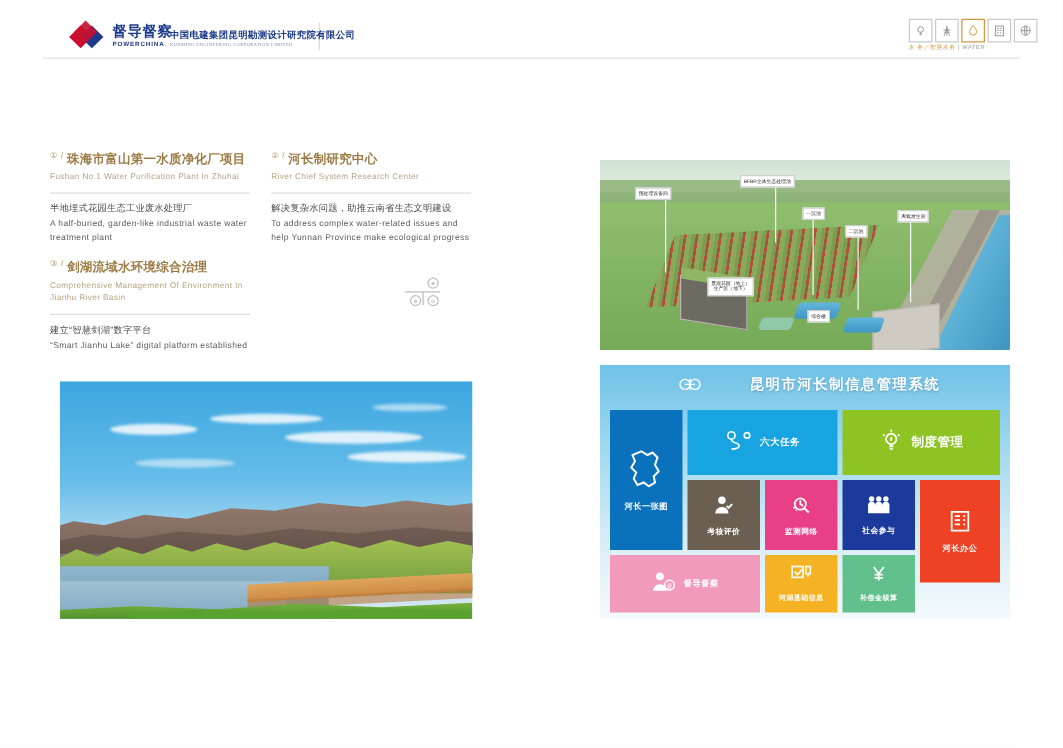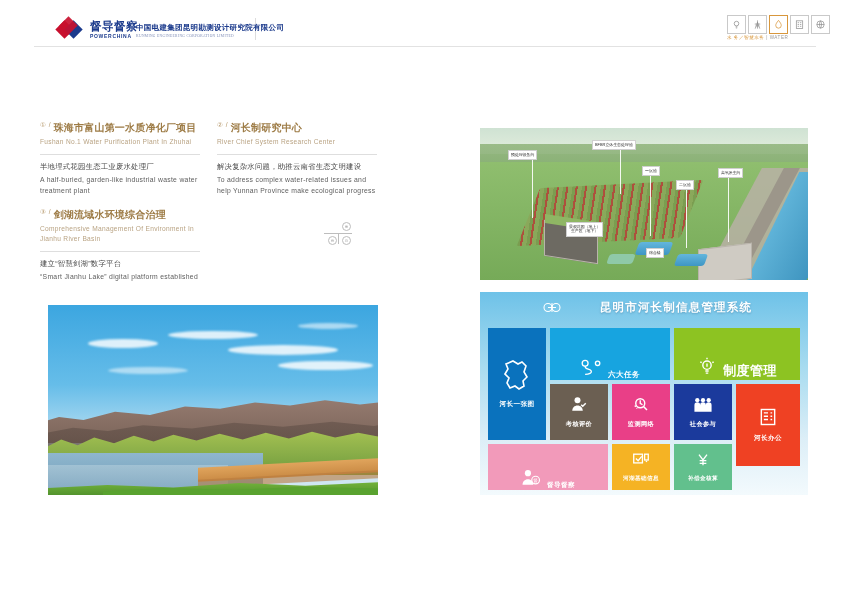--- a/index.html
+++ b/index.html
@@ -111,21 +111,21 @@
   .dash{position:absolute;left:480px;top:292px;width:328px;height:203px;overflow:hidden;
         background:linear-gradient(#6ec2e8 0%,#a9dcf0 38%,#dceef7 72%,#f3fafd 100%);}
   .dash-title{position:absolute;left:0;top:8px;width:328px;text-align:center;
               color:#ffffff;font-size:11.5px;font-weight:bold;letter-spacing:1.2px;
               text-shadow:0 1px 2px rgba(20,70,110,.35);padding-left:32px;}
   .dash-logo{position:absolute;left:63px;top:8px;width:18px;height:15px;}
   .tiles{position:absolute;left:0;top:34px;width:328px;height:169px;}
   .tile{position:absolute;display:flex;align-items:center;justify-content:center;}
   .tile .lbl{color:#fff;font-size:6.4px;font-weight:bold;letter-spacing:.4px;white-space:nowrap;}
   .tile .ic{display:block;}
-  .tile.row{gap:6px;align-items:flex-end;}
+  .tile.row{gap:6px;}
   .tile.col{flex-direction:column;gap:3px;}
 </style>
 </head>
 <body>
 
 <div class="page">
 
   <div class="header">
 
     <div class="logo-wrap">
@@ -305,21 +305,21 @@
               <circle cx="24" cy="7" r="3"></circle>
               <path d="M7 11c0 5 6 3 8 6s-3 5-8 5"></path>
             </svg></span>
           <span class="lbl" style="font-size: 7.6px;">六大任务</span>
         </div>
         <div class="tile row" style="left: 194px; top: 2px; width: 126px; height: 52px; background: rgb(141, 195, 34);">
           <span class="ic"><svg width="20" height="20" viewBox="0 0 24 24" fill="none" stroke="#fff" stroke-width="1.7">
               <circle cx="12" cy="11" r="5"></circle>
               <path d="M12 9v4M10 18h4M10.5 20.5h3M12 2v2M4 7l1.6 1M20 7l-1.6 1"></path>
             </svg></span>
-          <span class="lbl" style="font-size: 13px;">制度管理</span>
+          <span class="lbl" style="font-size: 10px;">制度管理</span>
         </div>
         <div class="tile col" style="left: 70px; top: 58px; width: 58px; height: 56px; background: rgb(107, 95, 82);">
           <span class="ic"><svg width="18" height="18" viewBox="0 0 24 24" fill="#fff">
               <circle cx="10" cy="7" r="4"></circle>
               <path d="M3 21c0-4 3-7 7-7s7 3 7 7z"></path>
               <path d="M15 13l2 2 4-4" stroke="#fff" stroke-width="2" fill="none"></path>
             </svg></span>
           <span class="lbl" style="font-size: 6.2px;">考核评价</span>
         </div>
         <div class="tile col" style="left: 132px; top: 58px; width: 58px; height: 56px; background: rgb(233, 63, 135);">

